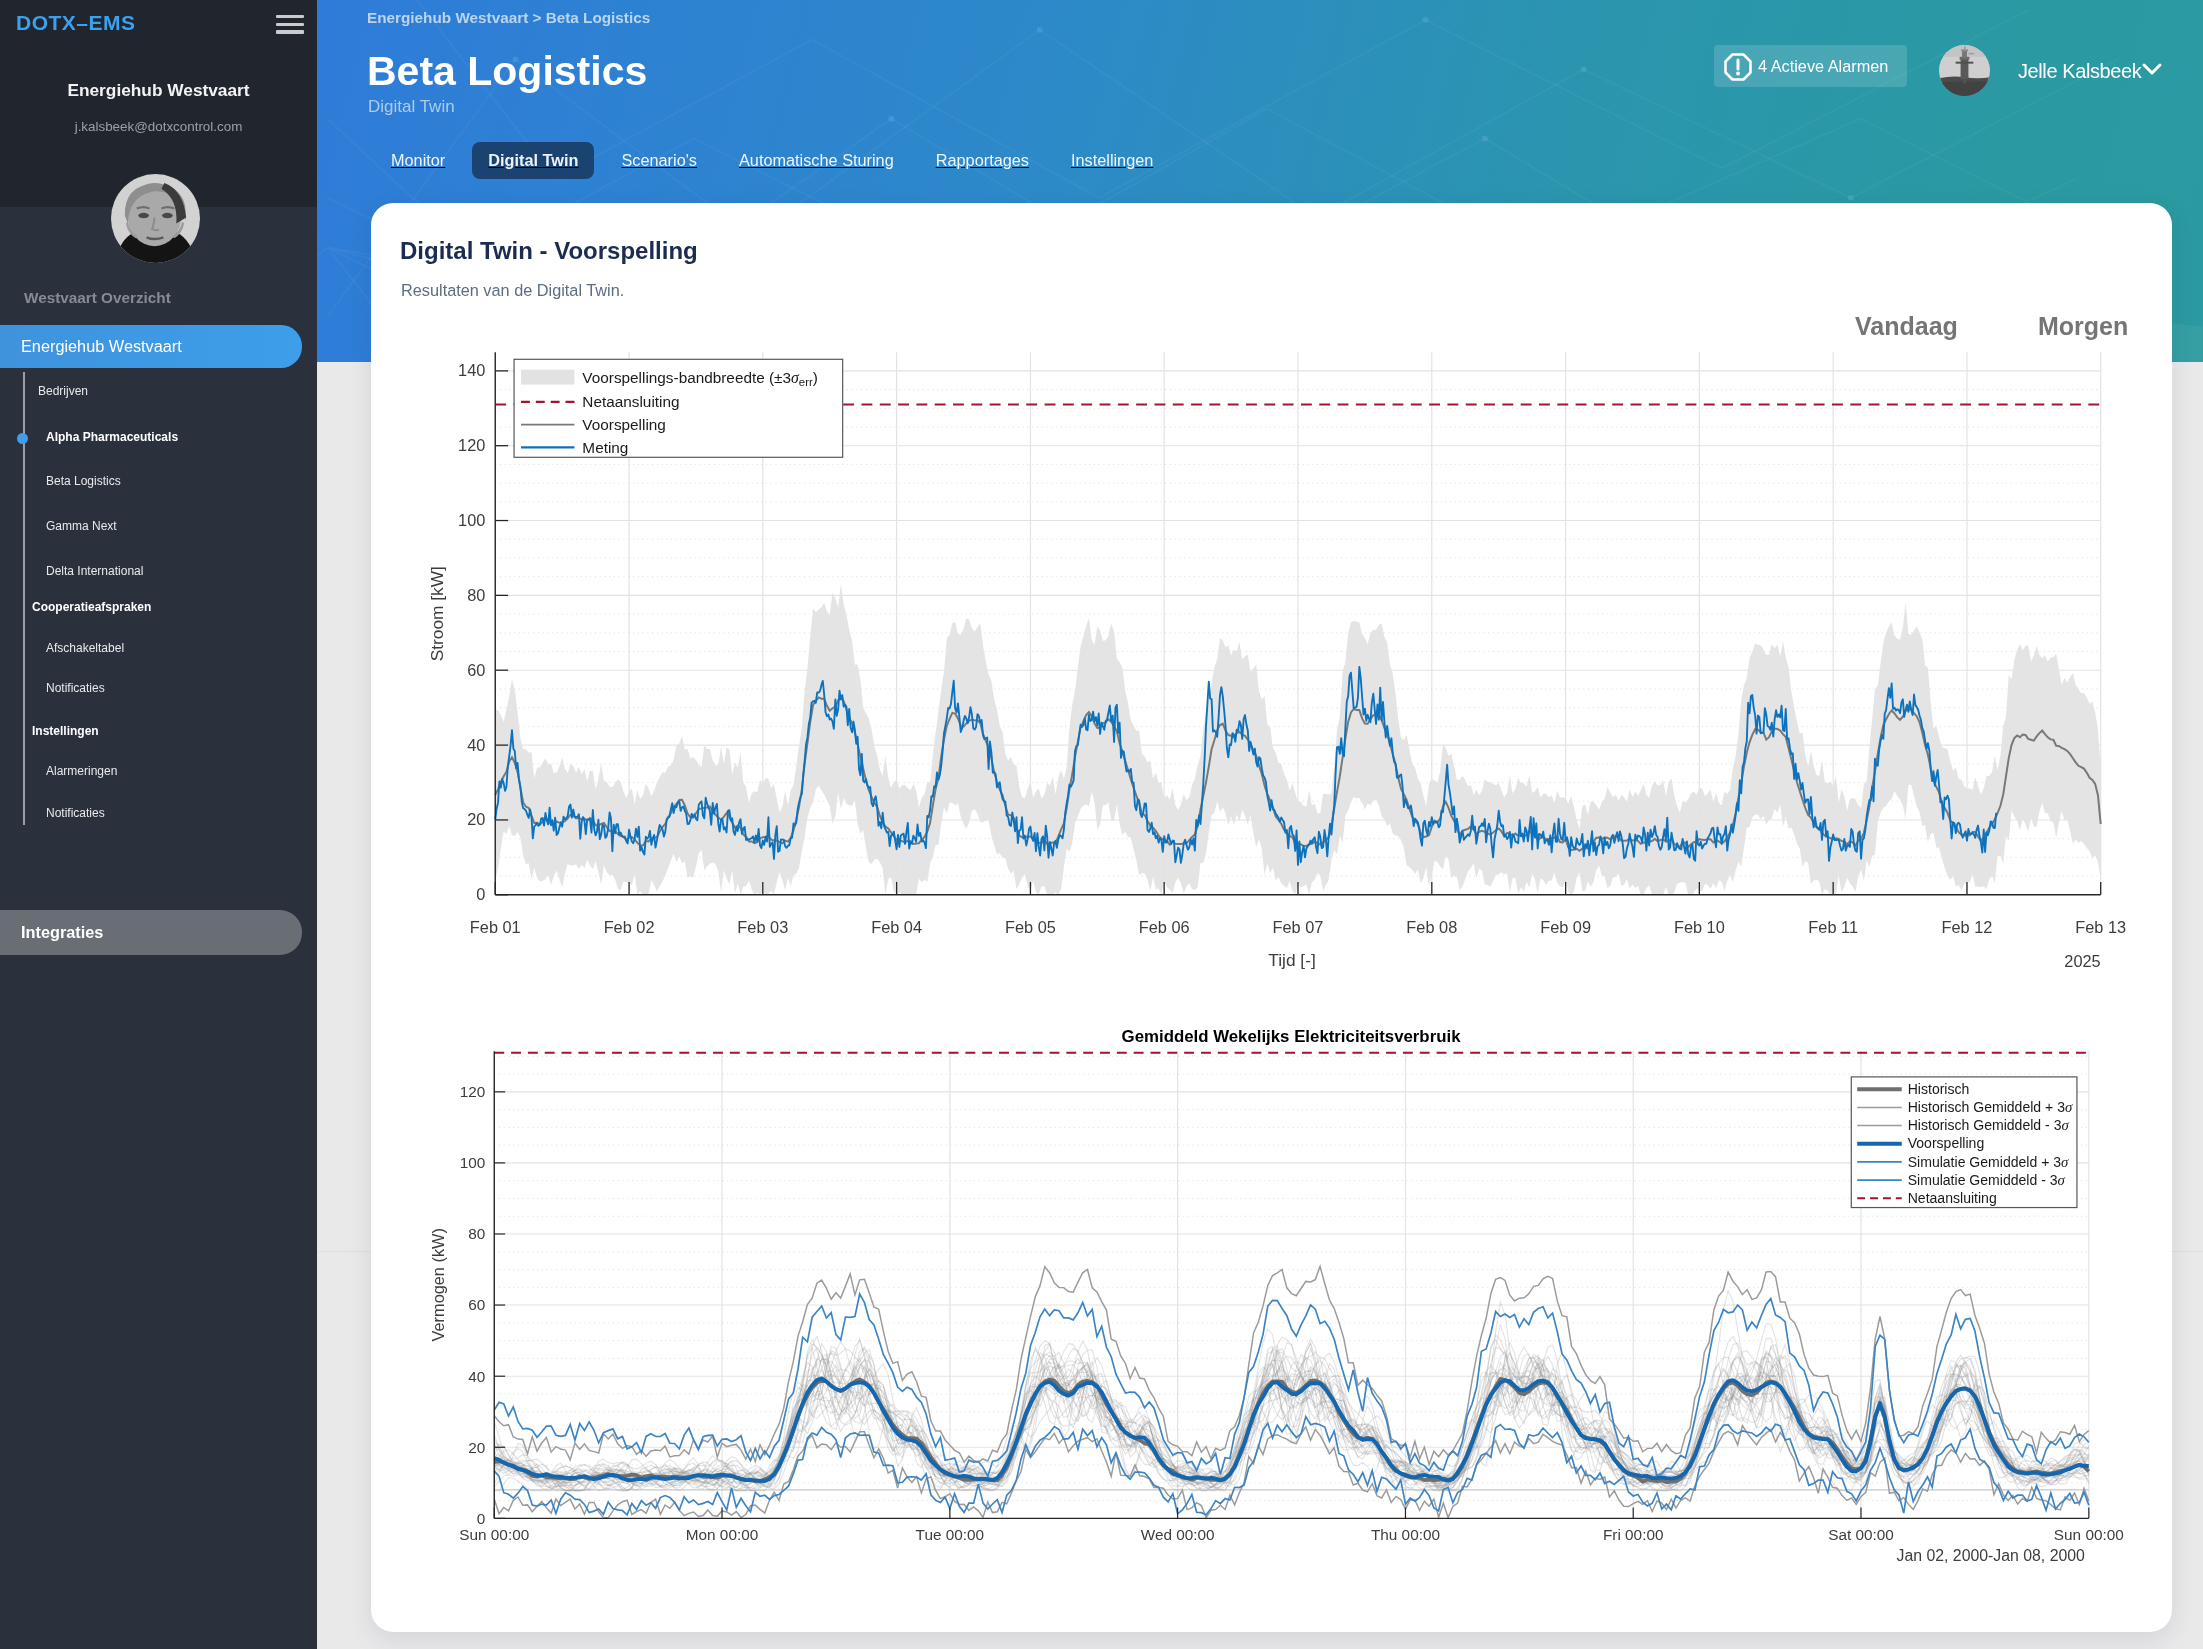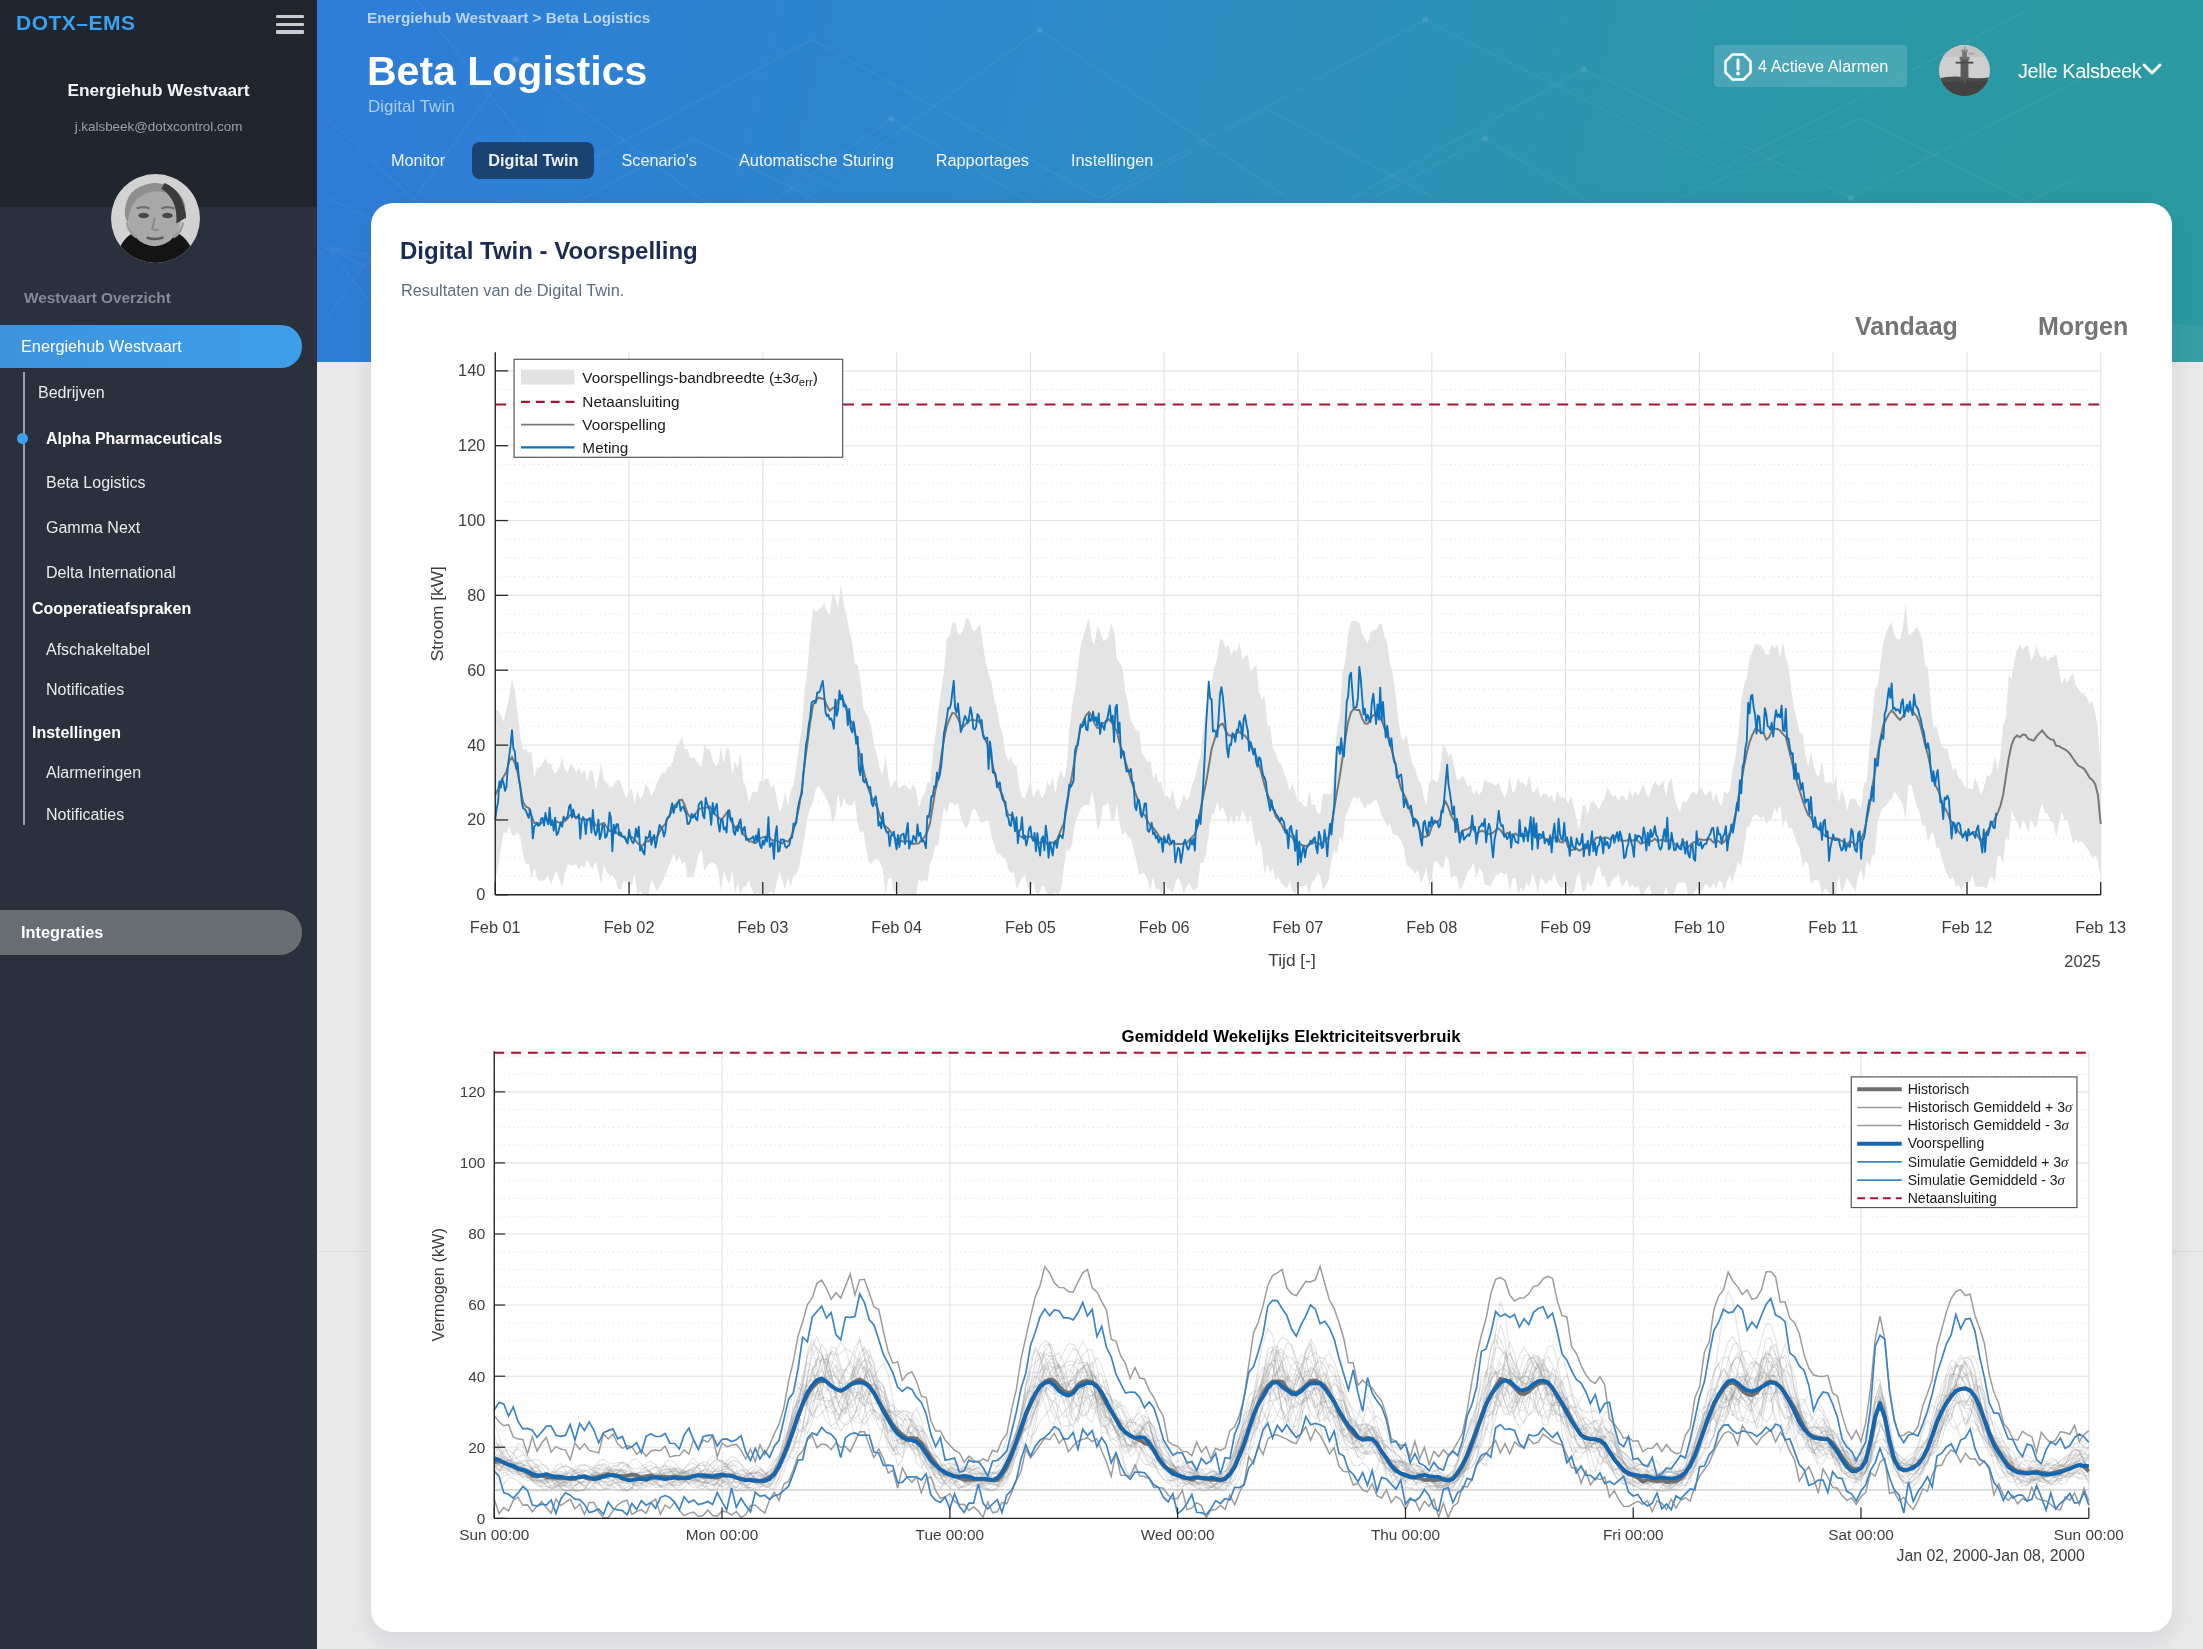--- a/index.html
+++ b/index.html
@@ -15,28 +15,28 @@
 .burger div { height:3.4px; background:#c9cbce; margin-bottom:4.2px; border-radius:1px; }
 .sb-name { position:absolute; left:0; top:80px; width:317px; text-align:center; color:#f2f3f4; font-size:17.3px; font-weight:bold; }
 .sb-mail { position:absolute; left:0; top:119px; width:317px; text-align:center; color:#9aa0a8; font-size:13.4px; }
 .avatar1 { position:absolute; left:111px; top:174px; width:89px; height:89px; border-radius:50%; overflow:hidden; }
 .sb-sec { position:absolute; left:24px; color:#858a94; font-size:15.3px; font-weight:bold; }
 .pill { position:absolute; left:0; height:43px; border-radius:0 21px 21px 0; color:#fff; font-size:16.3px; line-height:43px; padding-left:21px; }
 .pill-blue { top:325px; width:302px; background:linear-gradient(90deg,#3f93dd,#3d9ee9); }
 .pill-gray { top:910px; width:302px; height:45px; line-height:45px; background:#696d74; font-weight:bold; border-radius:0 22px 22px 0; }
 .tree { position:absolute; left:23px; top:372px; width:1.5px; height:453px; background:#aeb2b9; opacity:0.85; }
 .dot { position:absolute; left:17.3px; top:433px; width:11px; height:11px; border-radius:50%; background:#3d9ee9; }
-.mi { position:absolute; color:#e8eaec; font-size:16px; }
+.mi { position:absolute; color:#e8eaec; font-size:12px; }
 .mi-b { font-weight:bold; color:#fff; }
 .card { position:absolute; left:371px; top:203px; width:1801px; height:1429px; background:#fff; border-radius:22px;
   box-shadow:0 8px 24px rgba(30,40,60,0.10); z-index:2; }
 .bc { position:absolute; left:367px; top:9px; color:#b9d4ee; font-size:15.3px; font-weight:bold; z-index:3;}
 .h1 { position:absolute; left:367px; top:48px; color:#ffffff; font-size:41px; font-weight:bold; z-index:3;}
 .h1sub { position:absolute; left:368px; top:97px; color:#abccea; font-size:17px; z-index:3;}
-.tabs { position:absolute; left:370px; top:142px; z-index:3; display:flex; align-items:center; }
+.tabs { position:absolute; left:370px; top:142px; z-index:3; display:flex; align-items:center;text-decoration:underline; }
 .tab { color:rgba(255,255,255,0.93); font-size:16.3px; padding:9px 21px; }
 .tab.active { background:rgba(21,50,86,0.78); border-radius:8px; font-weight:bold; padding:9px 16px; margin:0 6px; }
 .alarm { position:absolute; left:1714px; top:45px; width:193px; height:42px; background:rgba(255,255,255,0.15); border-radius:4px; z-index:3;
   color:#fff; font-size:16.3px; line-height:42px; padding-left:44px; }
 .alarm svg { position:absolute; left:9px; top:7px; }
 .avatar2 { position:absolute; left:1939px; top:45px; width:51px; height:51px; border-radius:50%; overflow:hidden; z-index:3; }
 .uname { position:absolute; left:2018px; top:60px; color:#fff; font-size:20px; font-weight:500; letter-spacing:-0.4px; z-index:3; }
 .chev { position:absolute; left:2141px; top:62px; z-index:3; }
 .ct { position:absolute; left:400px; top:237px; font-size:24px; font-weight:bold; color:#1b2c50; z-index:3; }
 .cs { position:absolute; left:401px; top:281px; font-size:16.3px; color:#5c6c82; z-index:3; }

